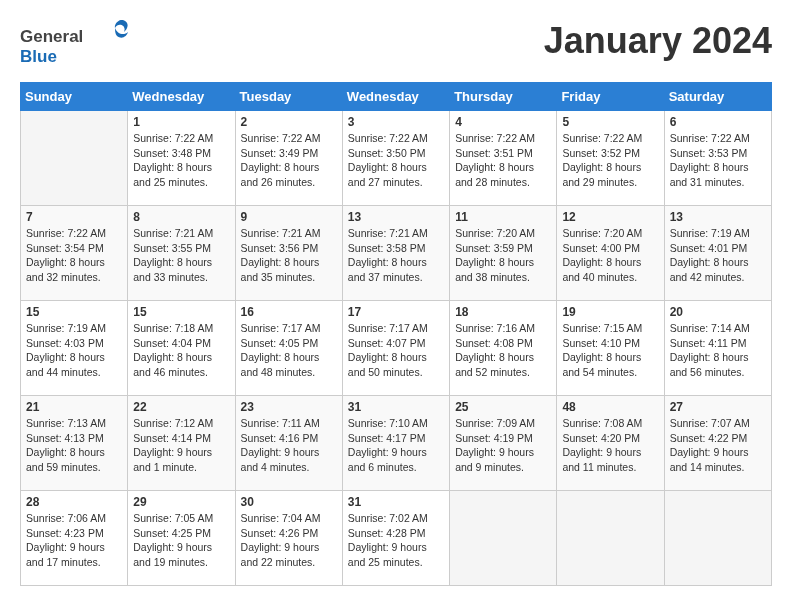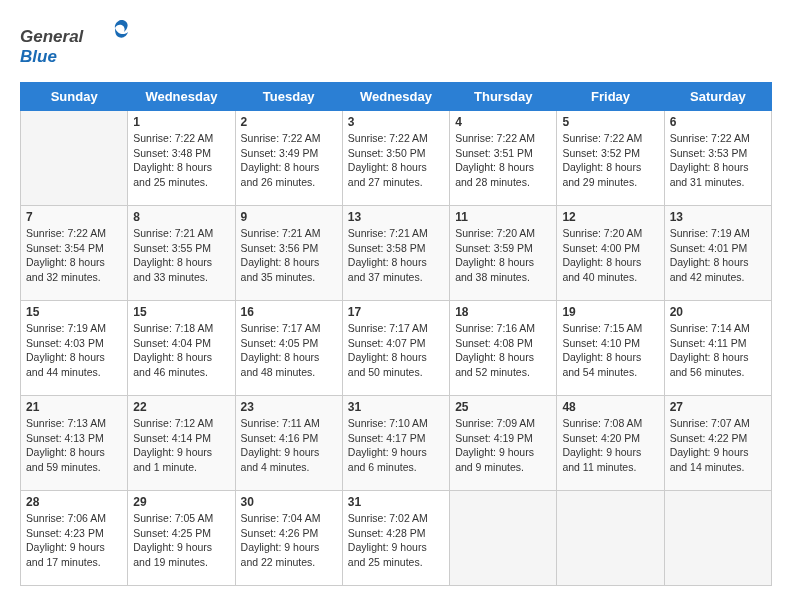--- a/index.html
+++ b/index.html
@@ -13,21 +13,20 @@
     .header {
       display: flex;
       justify-content: space-between;
       align-items: flex-start;
       margin-bottom: 16px;
     }
     .logo {
       display: flex;
       flex-direction: column;
       align-items: flex-start;
-      font-style: italic;
     }
     .title-block {
       text-align: right;
     }
     .month-title {
       font-size: 36px;
       font-weight: bold;
       color: #333;
     }
     .location-title {
@@ -38,21 +37,21 @@
       width: 100%;
       border-collapse: collapse;
       table-layout: fixed;
     }
     .calendar-table th {
       background-color: #2b7fd4;
       color: #fff;
       font-size: 13px;
       font-weight: bold;
       padding: 6px 4px;
-      text-align: center;
+      text-align: left;
       border: 1px solid #2b7fd4;
     }
     .calendar-table td {
       border: 1px solid #ccc;
       vertical-align: top;
       padding: 4px 5px;
       font-size: 11px;
       color: #333;
       min-height: 90px;
       background: #fff;
@@ -84,20 +83,21 @@
 <div class="header">
   <div class="logo">
     <svg width="110" height="50" viewBox="0 0 110 50" xmlns="http://www.w3.org/2000/svg">
       <text x="0" y="22" font-size="17" font-weight="bold" fill="#444" font-family="Arial, sans-serif">General</text>
       <text x="0" y="42" font-size="17" font-weight="bold" fill="#1a6bb5" font-family="Arial, sans-serif">Blue</text>
       <path d="M95,8 C98,2 107,5 104,12 C108,9 110,2 103,0 C99,-1 94,4 95,8Z" fill="#1a6bb5"></path>
       <path d="M95,8 C97,14 104,16 108,12 C107,16 102,20 97,16 C95,14 95,10 95,8Z" fill="#1a6bb5"></path>
     </svg>
   </div>
   <div class="title-block">
+    <div class="month-title">January 2024</div>
   </div>
 </div>
 
 <table class="calendar-table">
   <thead>
     <tr id="weekday-header">
     <th>Sunday</th>
         <th>Wednesday</th>
         <th>Tuesday</th>
         <th>Wednesday</th>

